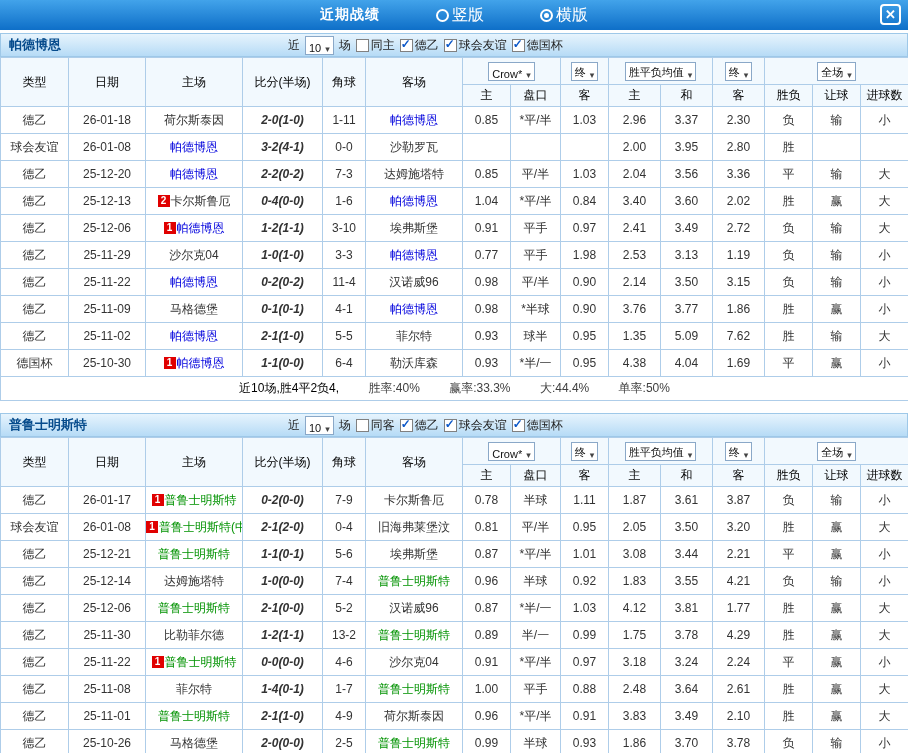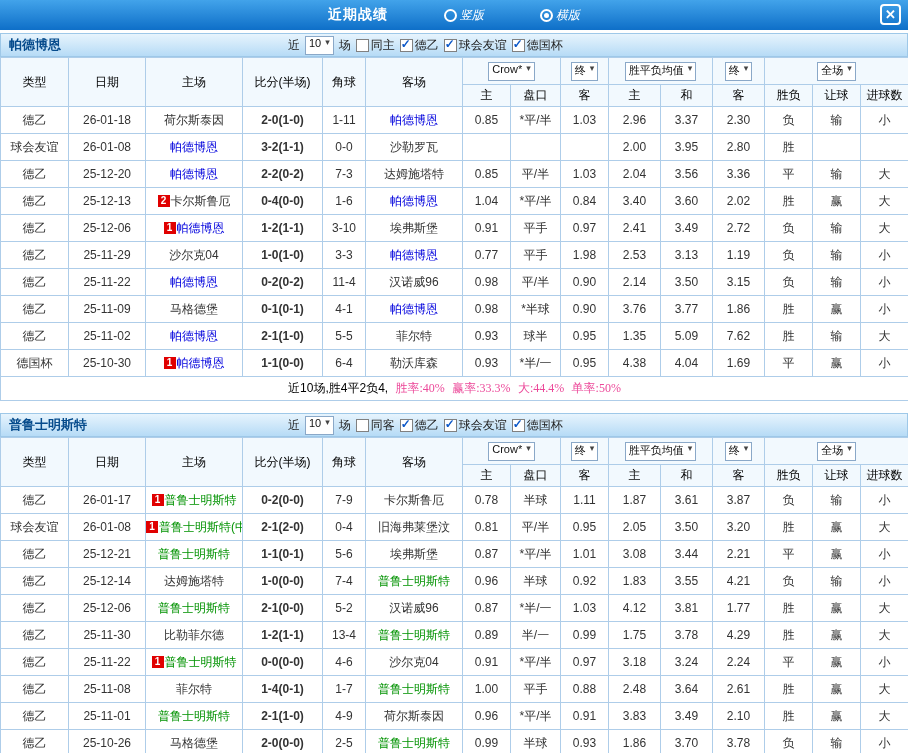--- a/index.html
+++ b/index.html
@@ -2,50 +2,50 @@
 <html><head>
 <meta charset="utf-8">
 <style>
   html,body{margin:0;padding:0;}
   body{width:908px;height:753px;overflow:hidden;background:#fff;
        font-family:"Liberation Sans", sans-serif;}
   
   .titlebar{height:30px;background:linear-gradient(180deg,#42a3ea,#0e6fc8);
             position:relative;display:flex;align-items:center;justify-content:center;gap:44px;}
   .title{color:#fff;font-weight:bold;font-size:14px;letter-spacing:1px;}
-  .radio-wrap{color:#fff;font-size:12px;margin-left:12px;display:inline-flex;align-items:center;cursor:pointer;font-style:italic;}
+  .radio-wrap{color:#fff;font-size:16px;margin-left:12px;display:inline-flex;align-items:center;cursor:pointer;}
   .radio{width:9px;height:9px;border:2px solid #fff;border-radius:50%;margin-right:3px;display:inline-block;position:relative;}
   .radio.on::after{content:"";position:absolute;left:2px;top:2px;width:5px;height:5px;background:#fff;border-radius:50%;}
   .close{position:absolute;right:7px;top:4px;width:21px;height:21px;border:2px solid #fff;border-radius:4px;
          color:#fff;font-size:13px;font-weight:bold;line-height:17px;text-align:center;cursor:pointer;box-sizing:border-box;}
   
   .section{margin-top:3px;}
   .section + .section{margin-top:12px;}
   .sec-head{height:24px;background:linear-gradient(180deg,#e7f4fd,#b6dbf6);border:1px solid #9ec8e8;
             display:flex;align-items:center;position:relative;font-size:12px;box-sizing:border-box;}
   .team-name{margin-left:8px;font-weight:bold;font-size:13px;color:#064b8c;}
   .controls{position:absolute;left:287px;display:flex;align-items:center;gap:5px;color:#222;white-space:nowrap;}
-  .sel{display:inline-flex;align-items:flex-start;background:#fff;border:1px solid #8aa8c8;padding:0 3px;height:17px;
+  .sel{display:inline-flex;align-items:flex-end;background:#fff;border:1px solid #8aa8c8;padding:0 3px;height:17px;
        font-size:11px;color:#111;cursor:pointer;}
   .sel::after{content:"▾";font-size:9px;margin-left:4px;color:#444;}
   .cbwrap{display:inline-flex;align-items:center;gap:2px;cursor:pointer;}
   .cb{width:11px;height:11px;background:#fff;border:1px solid #808080;display:inline-block;position:relative;}
   .cb.checked::after{content:"✓";position:absolute;left:0;top:-3px;font-size:12px;font-weight:bold;color:#0b57c8;}
   
   .grid{border-collapse:collapse;table-layout:fixed;width:908px;font-size:12px;}
   .grid th,.grid td{border:1px solid #aecde9;text-align:center;white-space:nowrap;overflow:hidden;padding:0;}
   .grid thead th{background:#f2f9fe;font-weight:normal;color:#000;}
   .t-filter th{height:26px;}
   .t-cols th{height:21px;}
   .grid tbody td{height:26px;color:#333;background:#fff;}
   .c-date{color:#444;}
-  .c-score{color:#e80000;font-weight:bold;}
+  .c-score{color:#e80000;font-weight:bold;font-style:italic;}
   .c-line{color:#b00000;}
   .tfooter{height:23px;color:#000;font-size:12px;}
-  .f-b{color:#ec4899;margin-left:4px;font-family:Liberation Serif, serif;}
+  .f-b{color:#404040;margin-left:26px;}
   .t-l2{color:#e800e8;}
   .t-fr{background:#01ada4;color:#fff;}
   .t-cup{background:#9e0000;color:#fff;}
   .self-h{color:#0000dd;}
   .self-a{color:#009200;}
   .r{color:#e80000;}
   .g{color:#009200;}
   .b{color:#0000dd;}
   .badge{display:inline-block;background:#e00000;color:#fff;font-size:10px;line-height:12px;width:12px;height:12px;
          text-align:center;margin-right:1px;vertical-align:1px;font-weight:bold;}
@@ -172,21 +172,21 @@
     <td class="g">输</td>
     <td class="g">小</td>
   </tr>
 
   <tr>
     <td class="t-fr">球会友谊</td>
     <td class="c-date">26-01-08</td>
     <td>
       <span class="self-h">帕德博恩</span>
     </td>
-    <td class="c-score">3-2(1-1)</td>
+    <td class="c-score">3-2(4-1)</td>
     <td>0-0</td>
     <td>
       <span>沙勒罗瓦</span>
     </td>
     <td></td>
     <td class="c-line"></td>
     <td></td>
     <td>2.00</td>
     <td>3.95</td>
     <td>2.80</td>
@@ -577,21 +577,21 @@
     <td class="r">大</td>
   </tr>
 
   <tr>
     <td class="t-l2">德乙</td>
     <td class="c-date">25-11-30</td>
     <td>
       <span>比勒菲尔德</span>
     </td>
     <td class="c-score">1-2(1-1)</td>
-    <td>13-4</td>
+    <td>13-2</td>
     <td>
       <span class="self-a">普鲁士明斯特</span>
     </td>
     <td>0.89</td>
     <td class="c-line">半/一</td>
     <td>0.99</td>
     <td>1.75</td>
     <td>3.78</td>
     <td>4.29</td>
     <td class="r">胜</td>

